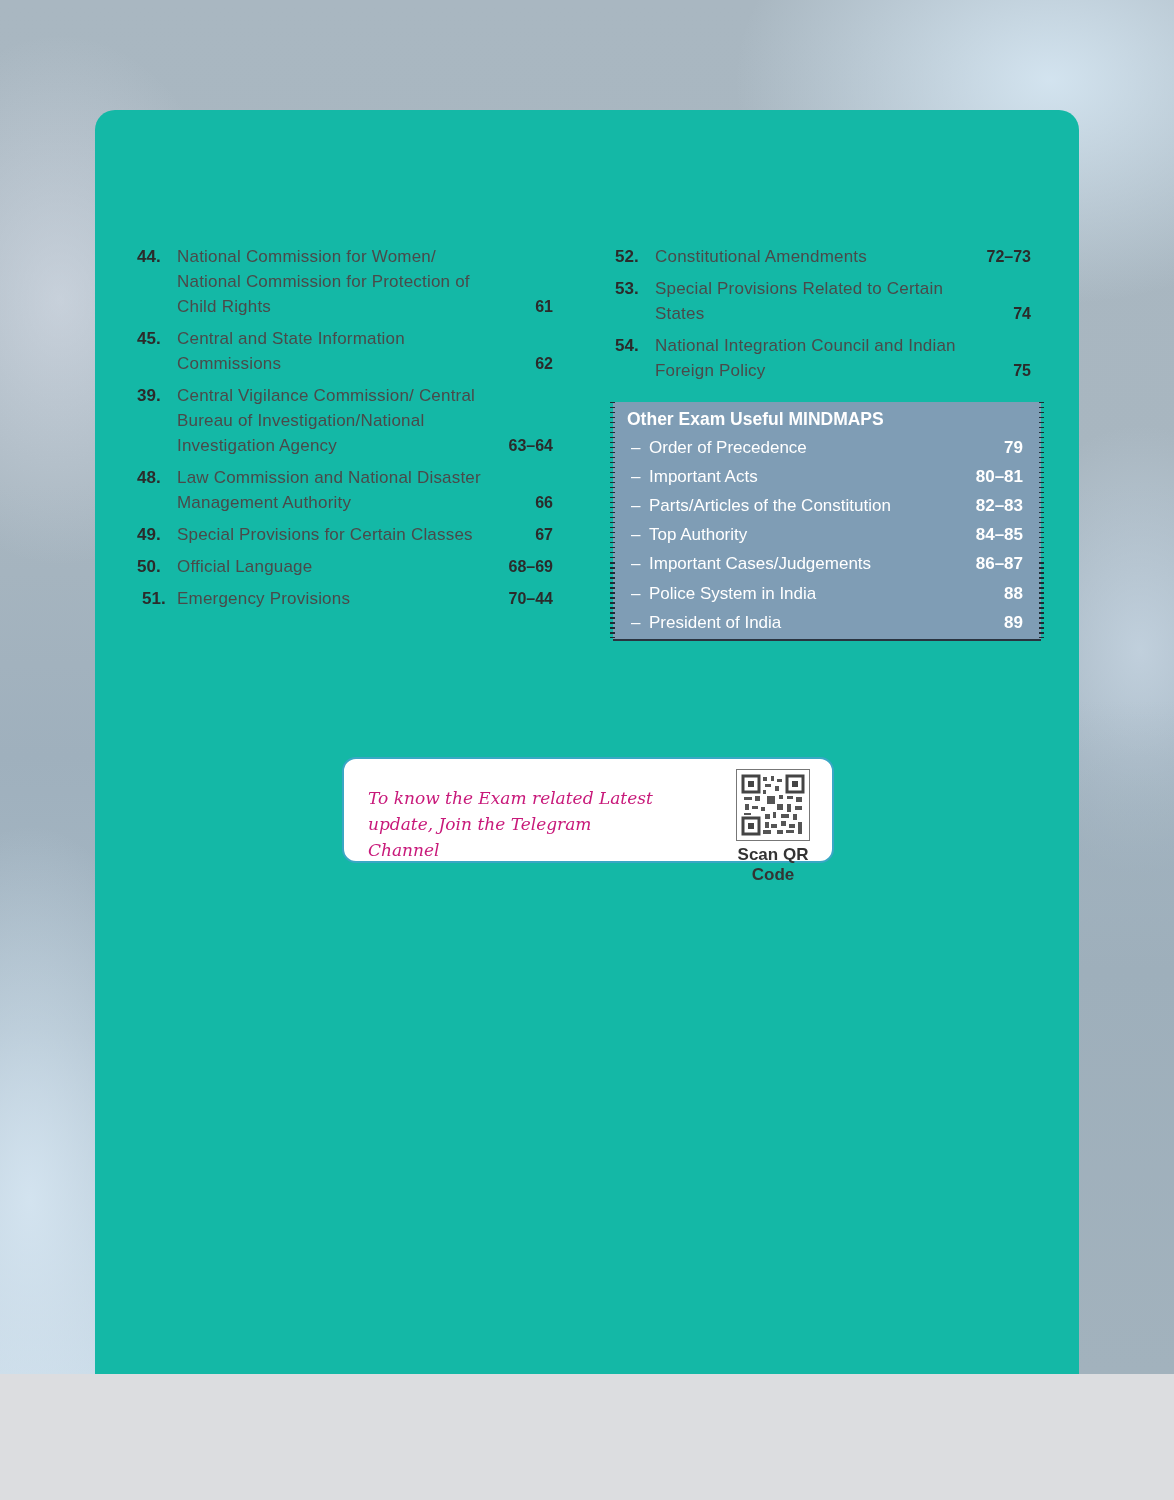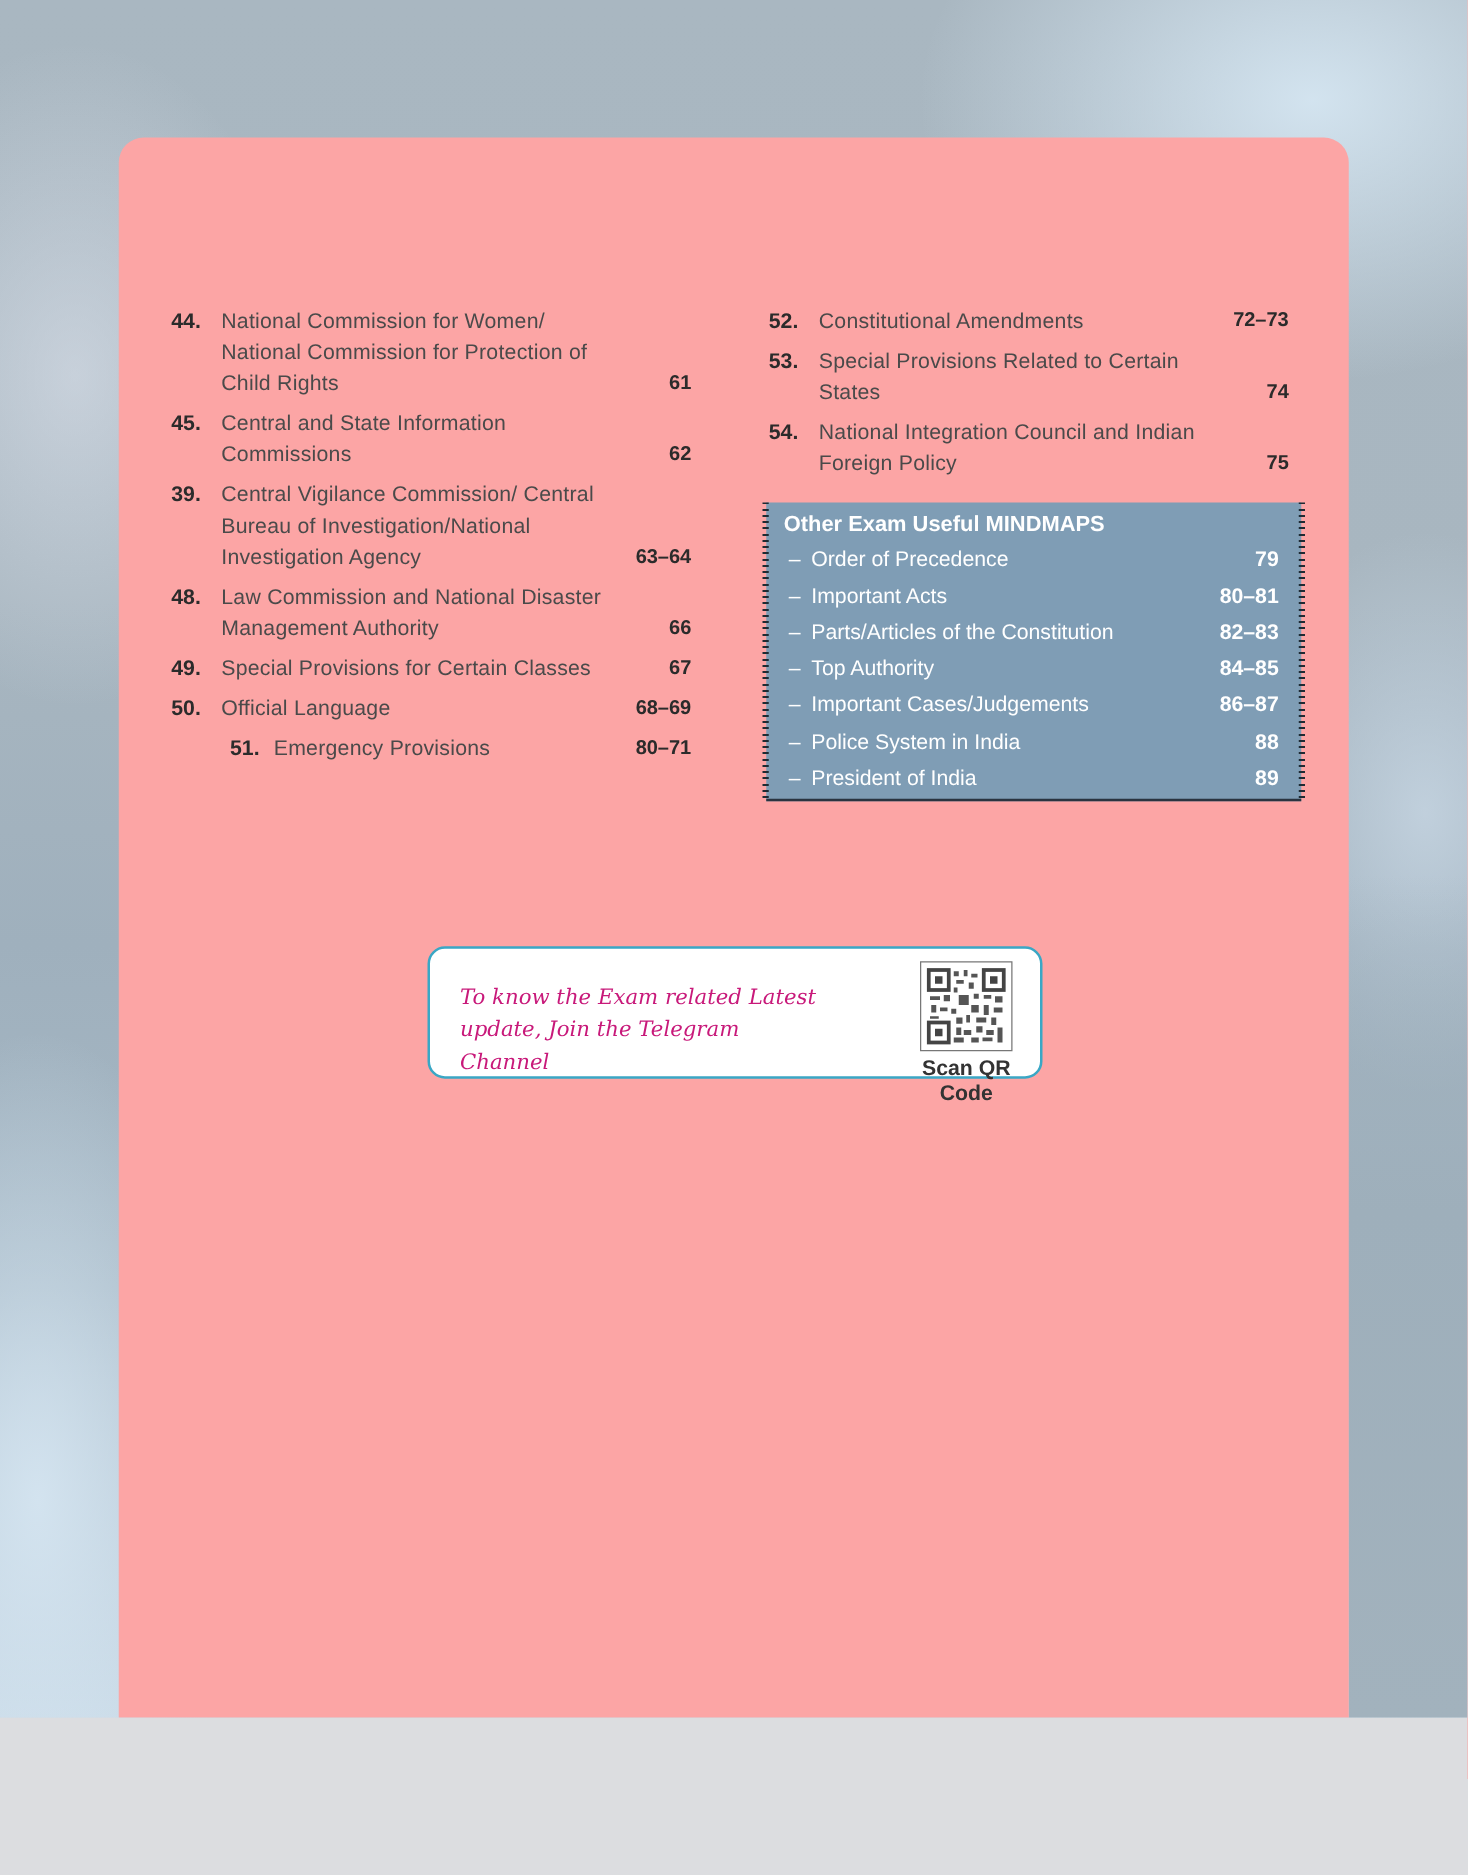--- a/index.html
+++ b/index.html
@@ -17,36 +17,36 @@
         radial-gradient(ellipse 220px 500px at 30px 1200px, rgba(214,230,242,0.9), rgba(214,230,242,0) 75%),
         radial-gradient(ellipse 200px 300px at 1140px 650px, rgba(200,215,228,0.8), rgba(200,215,228,0) 75%),
         linear-gradient(180deg, #a9b7c1 0%, #a8b6c0 35%, #9fb0bd 55%, #a6b8c5 75%, #c7d8e5 100%);
     }
     .bg-right {
       position: absolute; left: 1079px; top: 700px; width: 95px; height: 674px;
       background: linear-gradient(180deg, rgba(160,176,188,0) 0%, #9eafbb 40%, #a2b2bd 100%);
     }
     .card {
       position: absolute; left: 95px; top: 110px; width: 984px; height: 1264px;
-      background: #fca5a5;
+      background: #14b8a6;
       border-radius: 20px 20px 0 0;
     }
     .toc-col { position: absolute; }
     .toc-left { left: 42px; top: 134px; width: 420px; }
     .toc-right { left: 520px; top: 134px; width: 420px; }
     .toc-entry {
       display: flex; position: relative;
       font-size: 17px; line-height: 25px; color: #4a4a4a;
       margin-bottom: 7px;
     }
     .toc-num {
       width: 40px; flex: 0 0 40px; color: #2b2b2b; font-weight: 700;
       text-align: left;
     }
-    .toc-num.narrow { padding-left: 5px; margin-left: 42px; }
+    .toc-num.narrow { padding-left: 5px; }
     .toc-title { flex: 1 1 auto; padding-right: 70px; letter-spacing: 0.2px; }
     .toc-page {
       position: absolute; right: 4px; bottom: 0;
       font-weight: 700; color: #2b2b2b; font-size: 16px;
     }
     .mindmap {
       position: absolute; left: 518px; top: 292px; width: 428px; height: 239px;
       background: #7f9db5;
       border-bottom: 2px solid #2a3440;
     }
@@ -120,21 +120,21 @@
       <span class="toc-page">67</span>
     </div>
     <div class="toc-entry">
       <span class="toc-num">50.</span>
       <span class="toc-title">Official Language</span>
       <span class="toc-page">68–69</span>
     </div>
     <div class="toc-entry">
       <span class="toc-num narrow">51.</span>
       <span class="toc-title">Emergency Provisions</span>
-      <span class="toc-page">80–71</span>
+      <span class="toc-page">70–44</span>
     </div>
   </div>
 
   <div class="toc-col toc-right">
     <div class="toc-entry">
       <span class="toc-num">52.</span>
       <span class="toc-title">Constitutional Amendments</span>
       <span class="toc-page">72–73</span>
     </div>
     <div class="toc-entry">

